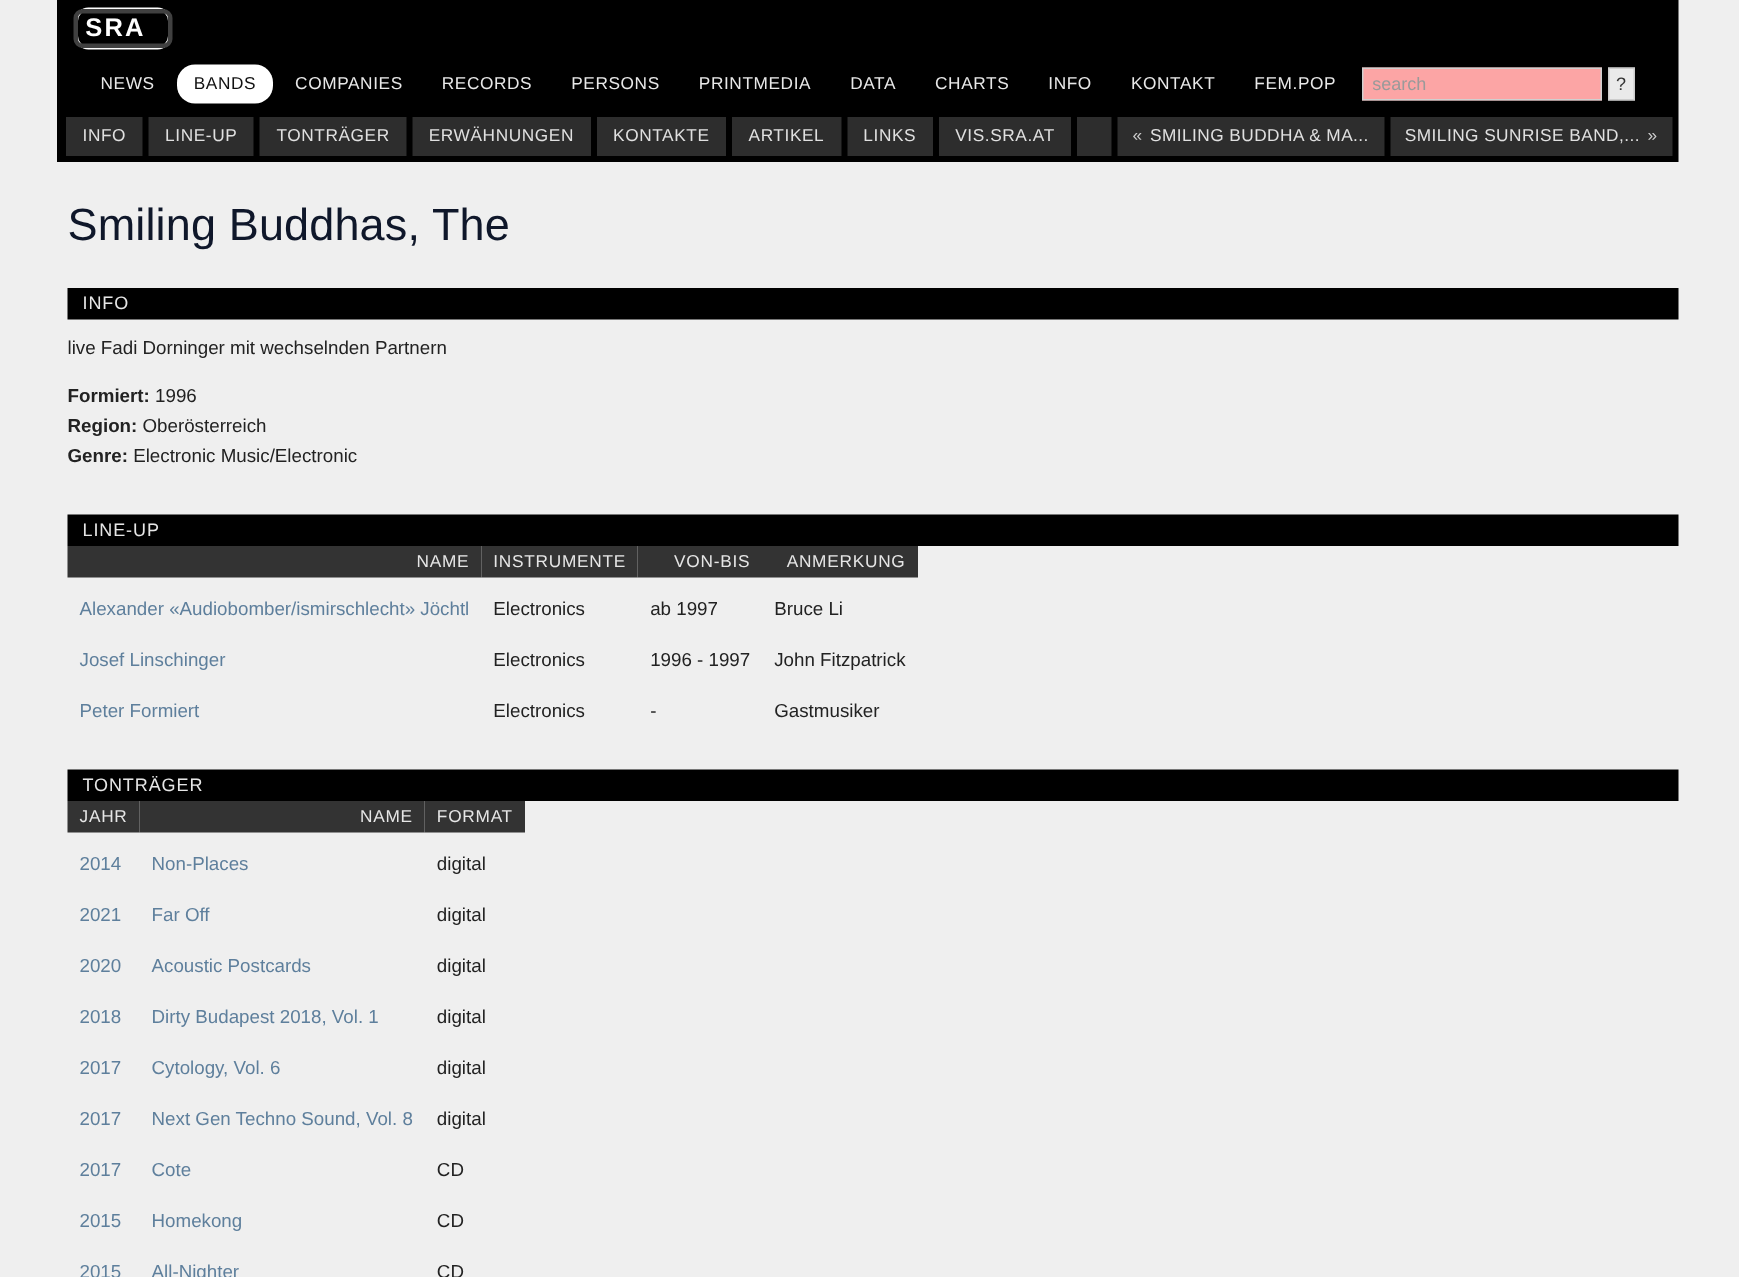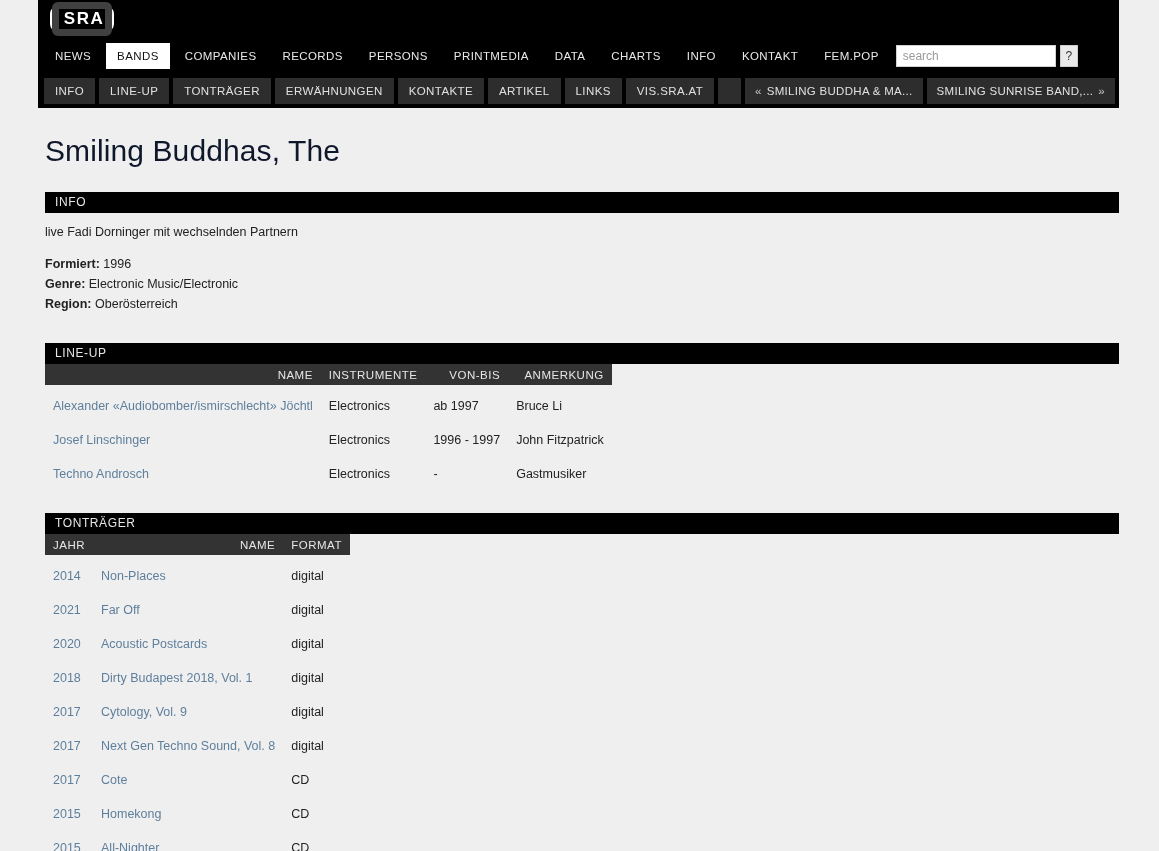--- a/index.html
+++ b/index.html
@@ -27,64 +27,65 @@
     color: #ffffff;
     font-size: 17px;
     font-weight: bold;
     letter-spacing: 1.5px;
     display: flex;
     align-items: center;
     justify-content: center;
     line-height: 1;
   }
   #logo .inner {
-    border: 7px solid #404040;
+    border: 3px solid #404040;
     border-radius: 6px;
-    padding: 1px 1px 2px 5px;
+    padding: 1px 15px 2px 5px;
     display: block;
   }
 
   
   #mainnav {
     position: absolute;
     left: 38px; top: 38px;
     width: 1081px; height: 36px;
     background: #000;
-    padding: 4px 0 4px 6px;
+    padding: 4px 0 4px 18px;
     display: flex;
     align-items: center;
   }
   .mainnav-item {
     height: 26px;
     padding: 0 11px;
     margin-right: 4px;
     background: #000;
     color: #e8e8e8;
     font-size: 11.5px;
     letter-spacing: 0.4px;
     display: flex;
     align-items: center;
     white-space: nowrap;
     cursor: pointer;
     text-decoration: none;
   }
   .mainnav-item.active {
     background: #ffffff;
     color: #111111;
+    border-radius: 12px;
   }
   #search-wrap {
     display: flex;
     align-items: center;
     margin-left: 2px;
   }
   #search-input {
     width: 160px;
     height: 22px;
     border: 1px solid #d0d0d0;
-    background: #ffffff;
+    background: #fca5a5;
     font-family: "Liberation Sans", sans-serif;
     font-size: 12px;
     color: #333;
     padding: 0 6px;
     outline: none;
   }
   #search-input::placeholder { color: #9a9a9a; }
   #search-help {
     width: 18px; height: 22px;
     margin-left: 4px;
@@ -269,22 +270,22 @@
   <h1 id="page-title">Smiling Buddhas, The</h1>
 
   <div class="sp-after-title"></div>
 
   <section class="section">
     <div class="section-header">INFO</div>
     <div class="info-body">
       <p class="info-desc">live Fadi Dorninger mit wechselnden Partnern</p>
       <div id="info-fields">
           <div class="info-line"><span class="lbl">Formiert:</span><span> 1996</span></div>
+          <div class="info-line"><span class="lbl">Region:</span><span> Oberösterreich</span></div>
           <div class="info-line"><span class="lbl">Genre:</span><span> Electronic Music/Electronic</span></div>
-          <div class="info-line"><span class="lbl">Region:</span><span> Oberösterreich</span></div>
         </div>
     </div>
   </section>
 
   <div class="sp-section"></div>
 
   <section class="section">
     <div class="section-header">LINE-UP</div>
     <table class="grid" id="lineup-table">
       <thead>
@@ -302,21 +303,21 @@
             <td>ab 1997</td>
             <td>Bruce Li</td>
           </tr>
           <tr>
             <td><a href="#">Josef Linschinger</a></td>
             <td>Electronics</td>
             <td>1996 - 1997</td>
             <td>John Fitzpatrick</td>
           </tr>
           <tr>
-            <td><a href="#">Techno Androsch</a></td>
+            <td><a href="#">Peter Formiert</a></td>
             <td>Electronics</td>
             <td>-</td>
             <td>Gastmusiker</td>
           </tr>
         </tbody>
     </table>
   </section>
 
   <div class="sp-section"></div>
 
@@ -346,21 +347,21 @@
             <td><a href="#">Acoustic Postcards</a></td>
             <td>digital</td>
           </tr>
           <tr>
             <td><a href="#">2018</a></td>
             <td><a href="#">Dirty Budapest 2018, Vol. 1</a></td>
             <td>digital</td>
           </tr>
           <tr>
             <td><a href="#">2017</a></td>
-            <td><a href="#">Cytology, Vol. 9</a></td>
+            <td><a href="#">Cytology, Vol. 6</a></td>
             <td>digital</td>
           </tr>
           <tr>
             <td><a href="#">2017</a></td>
             <td><a href="#">Next Gen Techno Sound, Vol. 8</a></td>
             <td>digital</td>
           </tr>
           <tr>
             <td><a href="#">2017</a></td>
             <td><a href="#">Cote</a></td>

